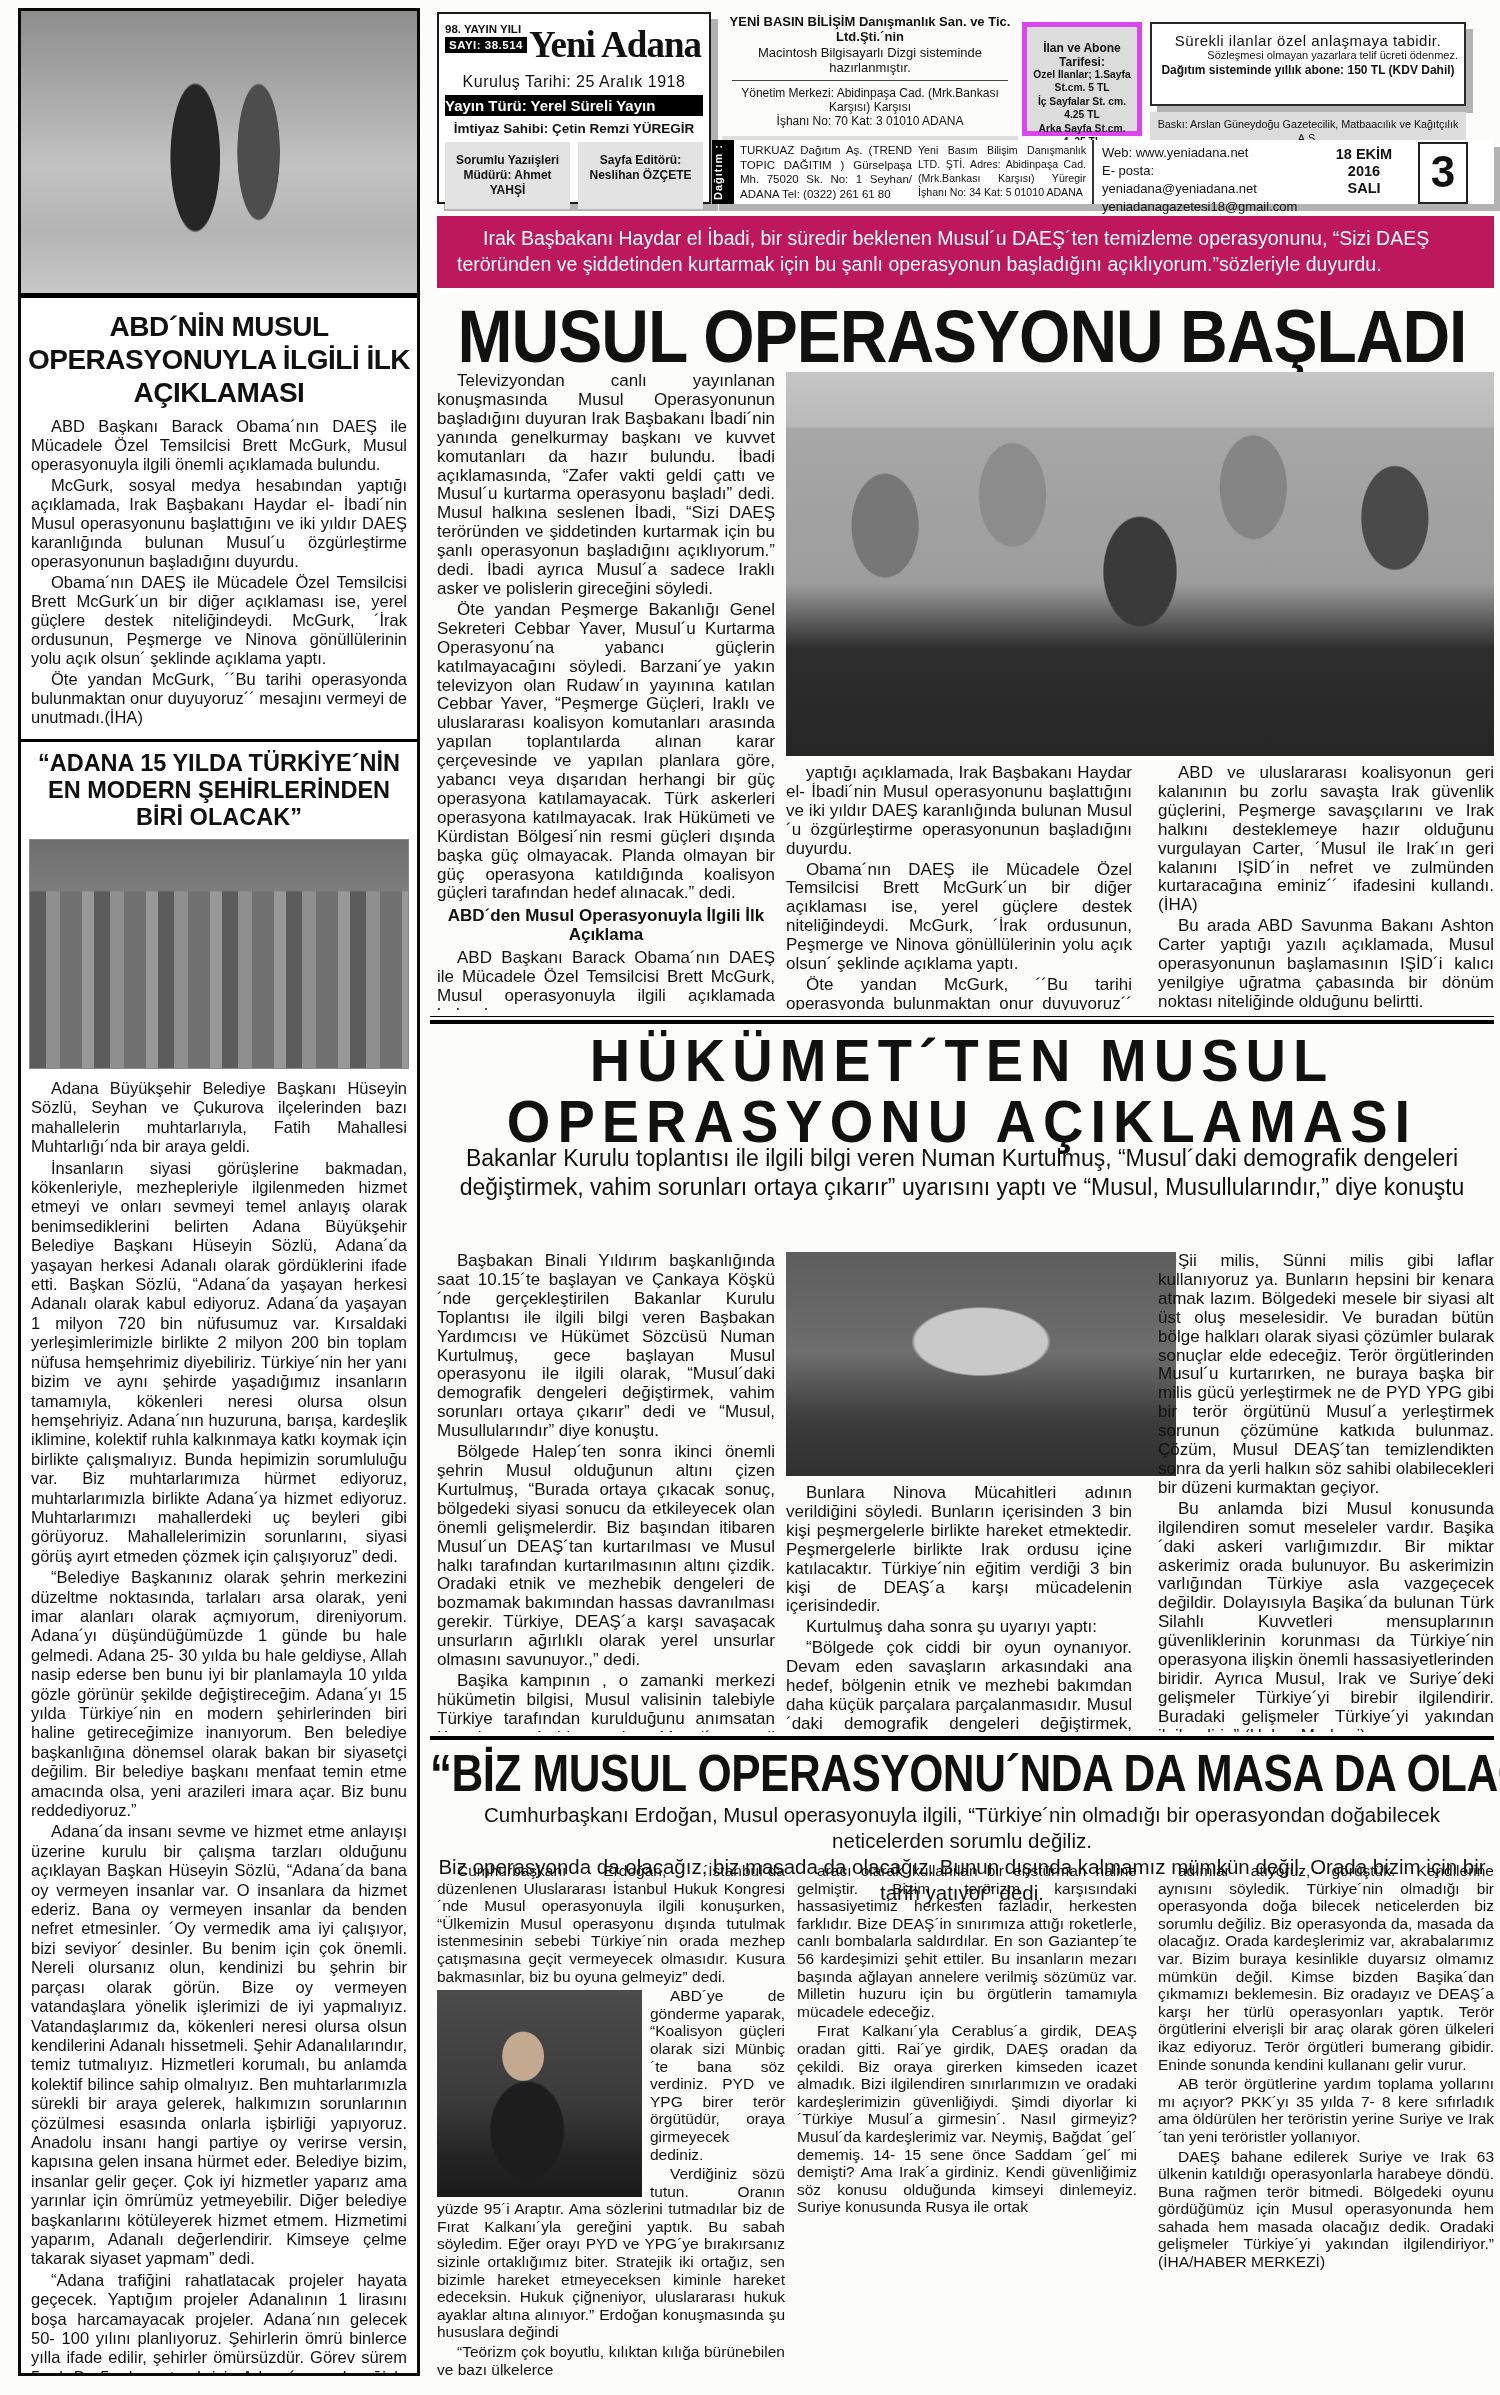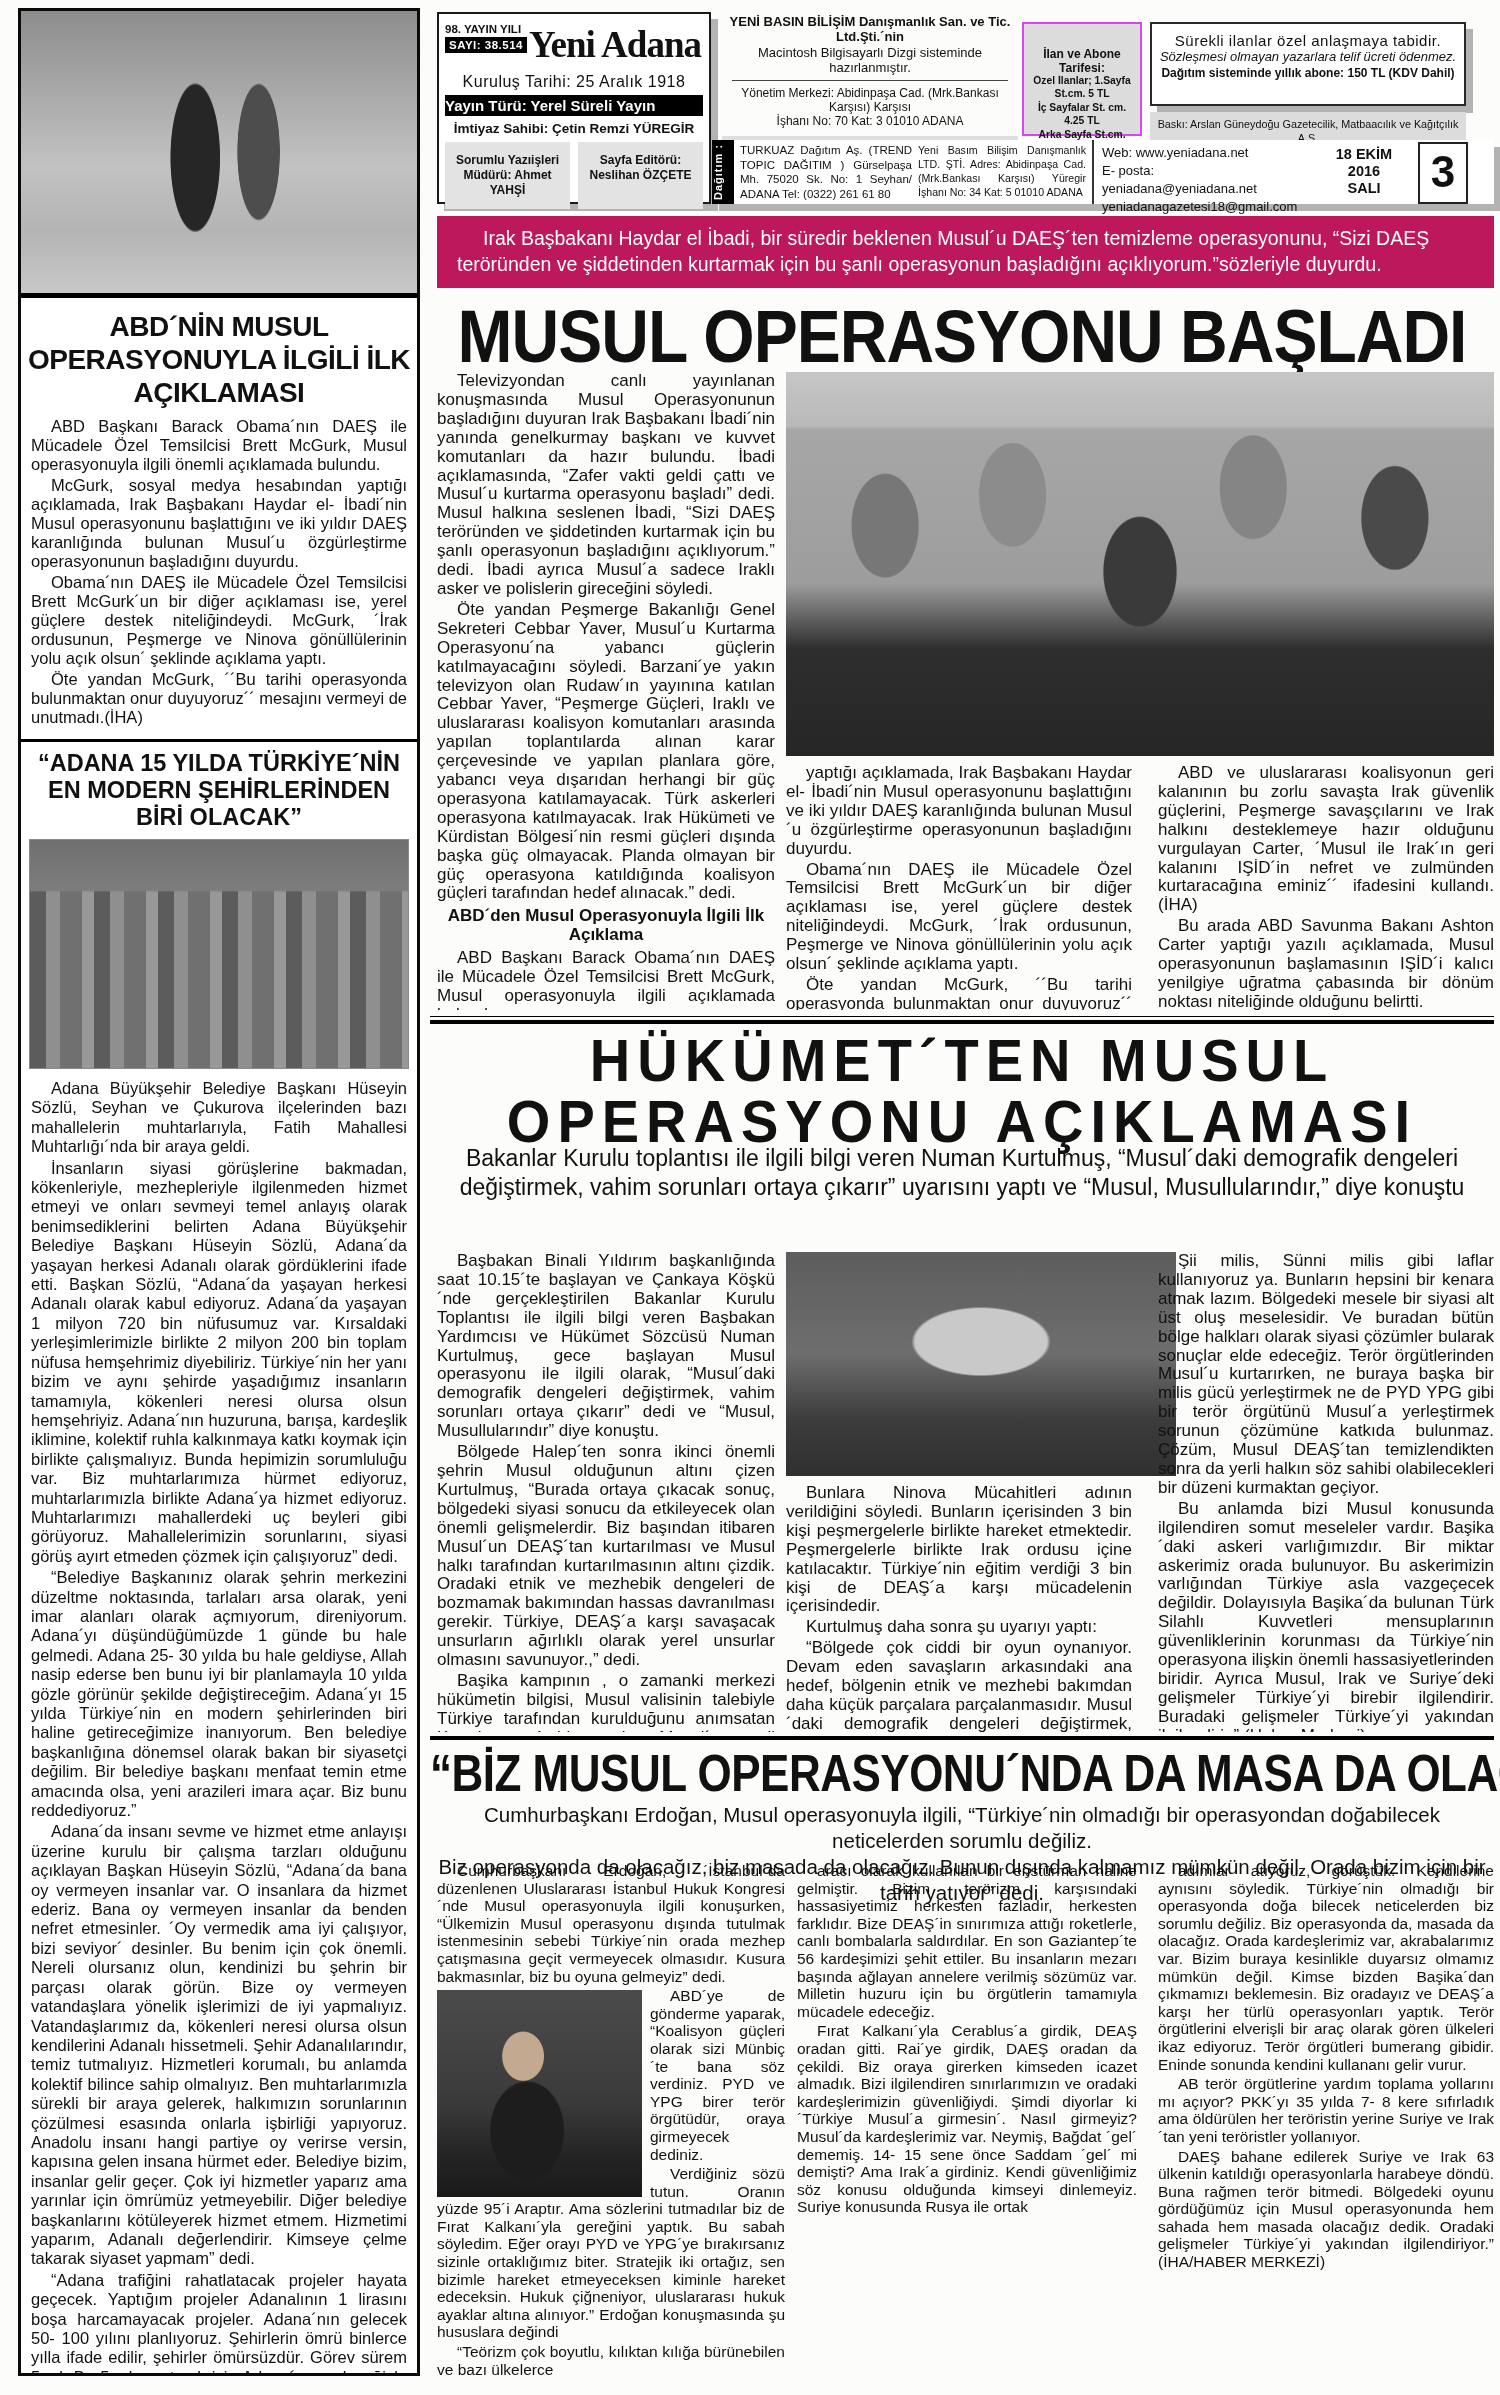--- a/index.html
+++ b/index.html
@@ -46,28 +46,28 @@
   .editor-row{display:flex;gap:8px;margin-top:6px;}
   .editor-box{flex:1;background:#e3e3e3;font-size:12px;font-weight:bold;text-align:center;
               padding:11px 2px;line-height:15px;}
   #dizgi-block{left:722px;top:14px;width:296px;text-align:center;}
   .dizgi1{font-size:13px;font-weight:bold;}
   .dizgi2{font-size:13px;margin-top:1px;}
   .dizgi-hr{border:none;border-top:1px solid #444;margin:5px 10px;}
   .yonetim{font-size:12px;}
   .tel-box{background:#dedede;margin-top:8px;padding:6px 4px;font-size:13.5px;font-weight:600;
            letter-spacing:.6px;line-height:18px;}
-  #tarife-box{left:1022px;top:22px;width:120px;height:114px;background:#dcdcdc;border:2px solid #d946ef;
-              text-align:center;padding:23px 3px;box-sizing:border-box;}
+  #tarife-box{left:1022px;top:22px;width:120px;height:114px;background:#dcdcdc;border:5px solid #d946ef;
+              text-align:center;padding:14px 3px;box-sizing:border-box;}
   .tarife-title{font-size:12px;font-weight:bold;line-height:14px;}
   .tarife-line{font-size:10.3px;line-height:12.5px;font-weight:600;}
   #surekli-box{left:1150px;top:22px;width:316px;height:84px;border:2px solid #2a2a2a;background:#fff;
                box-shadow:7px 7px 0 #b3b3b3;text-align:center;padding:8px 6px;box-sizing:border-box;}
   .surekli1{font-size:15px;letter-spacing:.5px;}
-  .surekli2{font-size:13px;font-style:italic;}
+  .surekli2{font-size:11px;text-align:right;}
   .surekli3{font-size:12px;font-weight:bold;margin-top:2px;}
   #baski-box{left:1150px;top:112px;width:316px;height:62px;background:#dcdcdc;text-align:center;
              padding:6px 4px;box-sizing:border-box;}
   .baski1,.baski2{font-size:10.8px;line-height:13.5px;}
   .baski3{font-size:13.5px;font-weight:bold;}
   #mast-bottom{left:712px;top:140px;width:782px;height:64px;box-shadow:7px 7px 0 #b3b3b3;background:#fff;}
   .dagitim-label{position:absolute;left:0;top:0;width:22px;height:64px;background:#000;color:#fff;
      writing-mode:vertical-rl;transform:rotate(180deg);font-size:11px;font-weight:bold;
      text-align:center;letter-spacing:1px;}
   .dagitim-text{position:absolute;left:28px;top:3px;width:172px;font-size:11.5px;line-height:14.5px;text-align:justify;}

